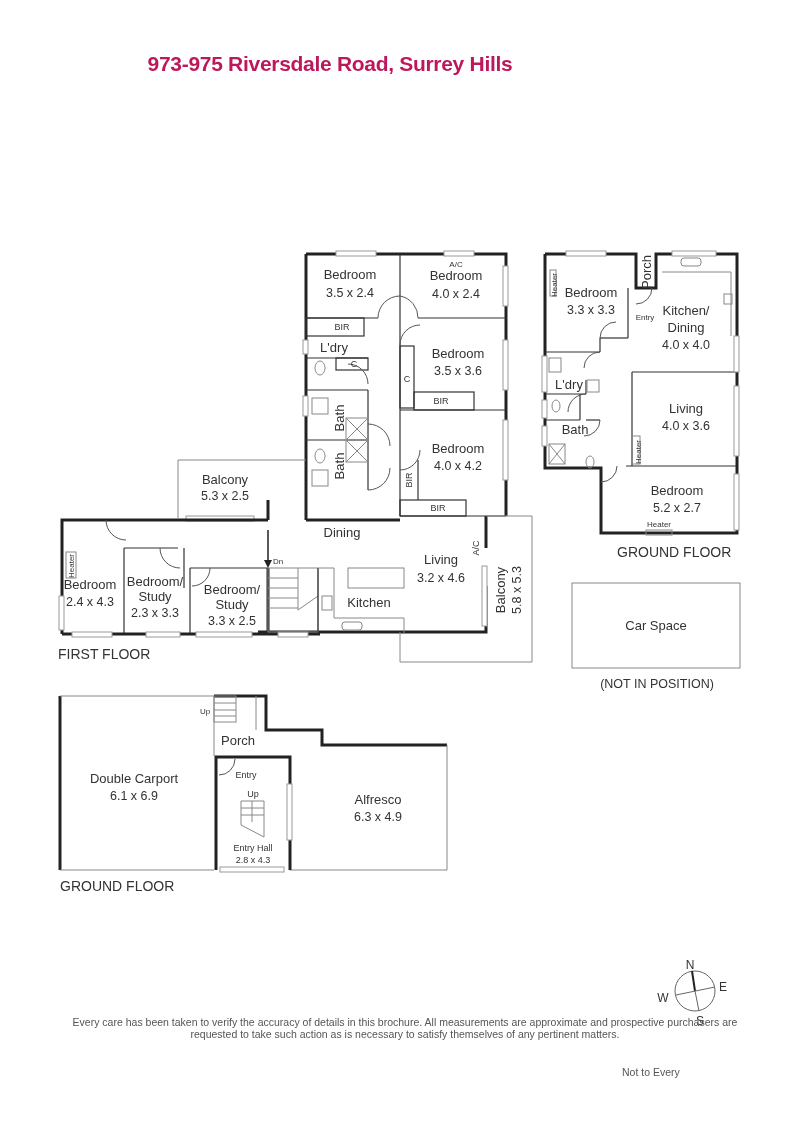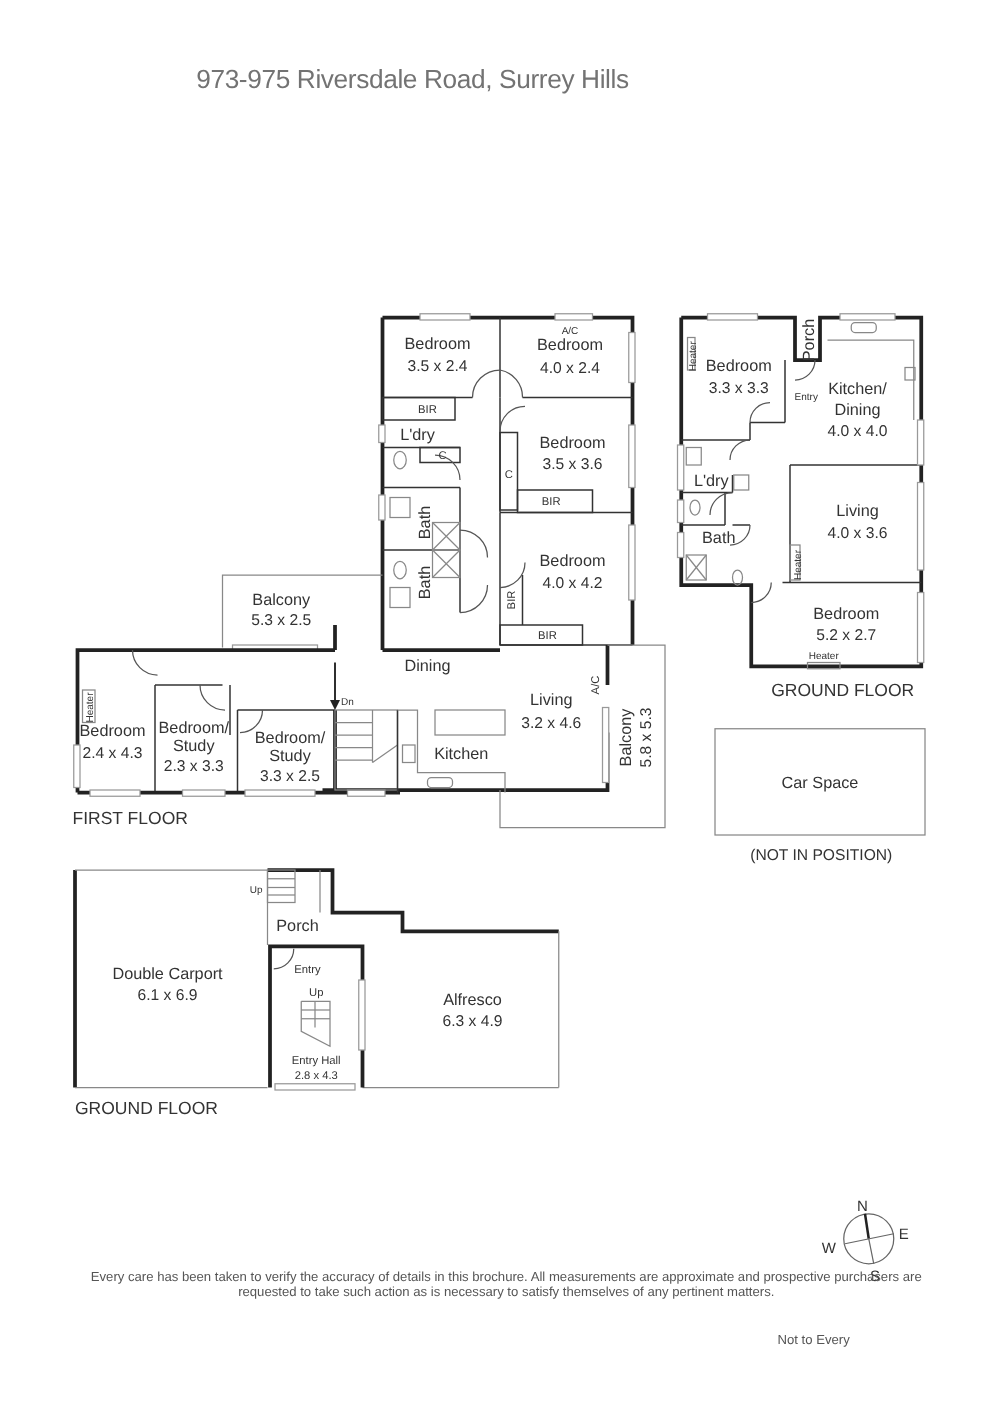--- a/index.html
+++ b/index.html
@@ -1,17 +1,17 @@
 <!DOCTYPE html>
 <html><head>
 <meta charset="utf-8">
 <style>
   html, body { margin: 0; padding: 0; background: #ffffff; }
   body { width: 800px; height: 1132px; position: relative; overflow: hidden; font-family: "Liberation Sans", sans-serif; color: #333; }
-  .title { position: absolute; top: 52px; left: 0; width: 660px; text-align: center; font-size: 21px; font-weight: normal; color: #737373; letter-spacing: -0.3px; }
+  .title { position: absolute; top: 52px; left: 0; width: 660px; text-align: center; font-size: 21px; font-weight: bold; color: #be185d; letter-spacing: -0.3px; }
   svg { position: absolute; left: 0; top: 0; }
   .wall { stroke: #222; stroke-width: 3; fill: none; }
   .thin { stroke: #333; stroke-width: 1.2; fill: none; }
   .light { stroke: #888; stroke-width: 1; fill: none; }
   .win { stroke: #999; stroke-width: 1; fill: #fff; }
   .door { stroke: #555; stroke-width: 1; fill: none; }
   svg text { font-family: "Liberation Sans", sans-serif; fill: #333; }
   .lbl { font-size: 13px; text-anchor: middle; }
   .dim { font-size: 12.5px; text-anchor: middle; }
   .sm { font-size: 9px; text-anchor: middle; }

